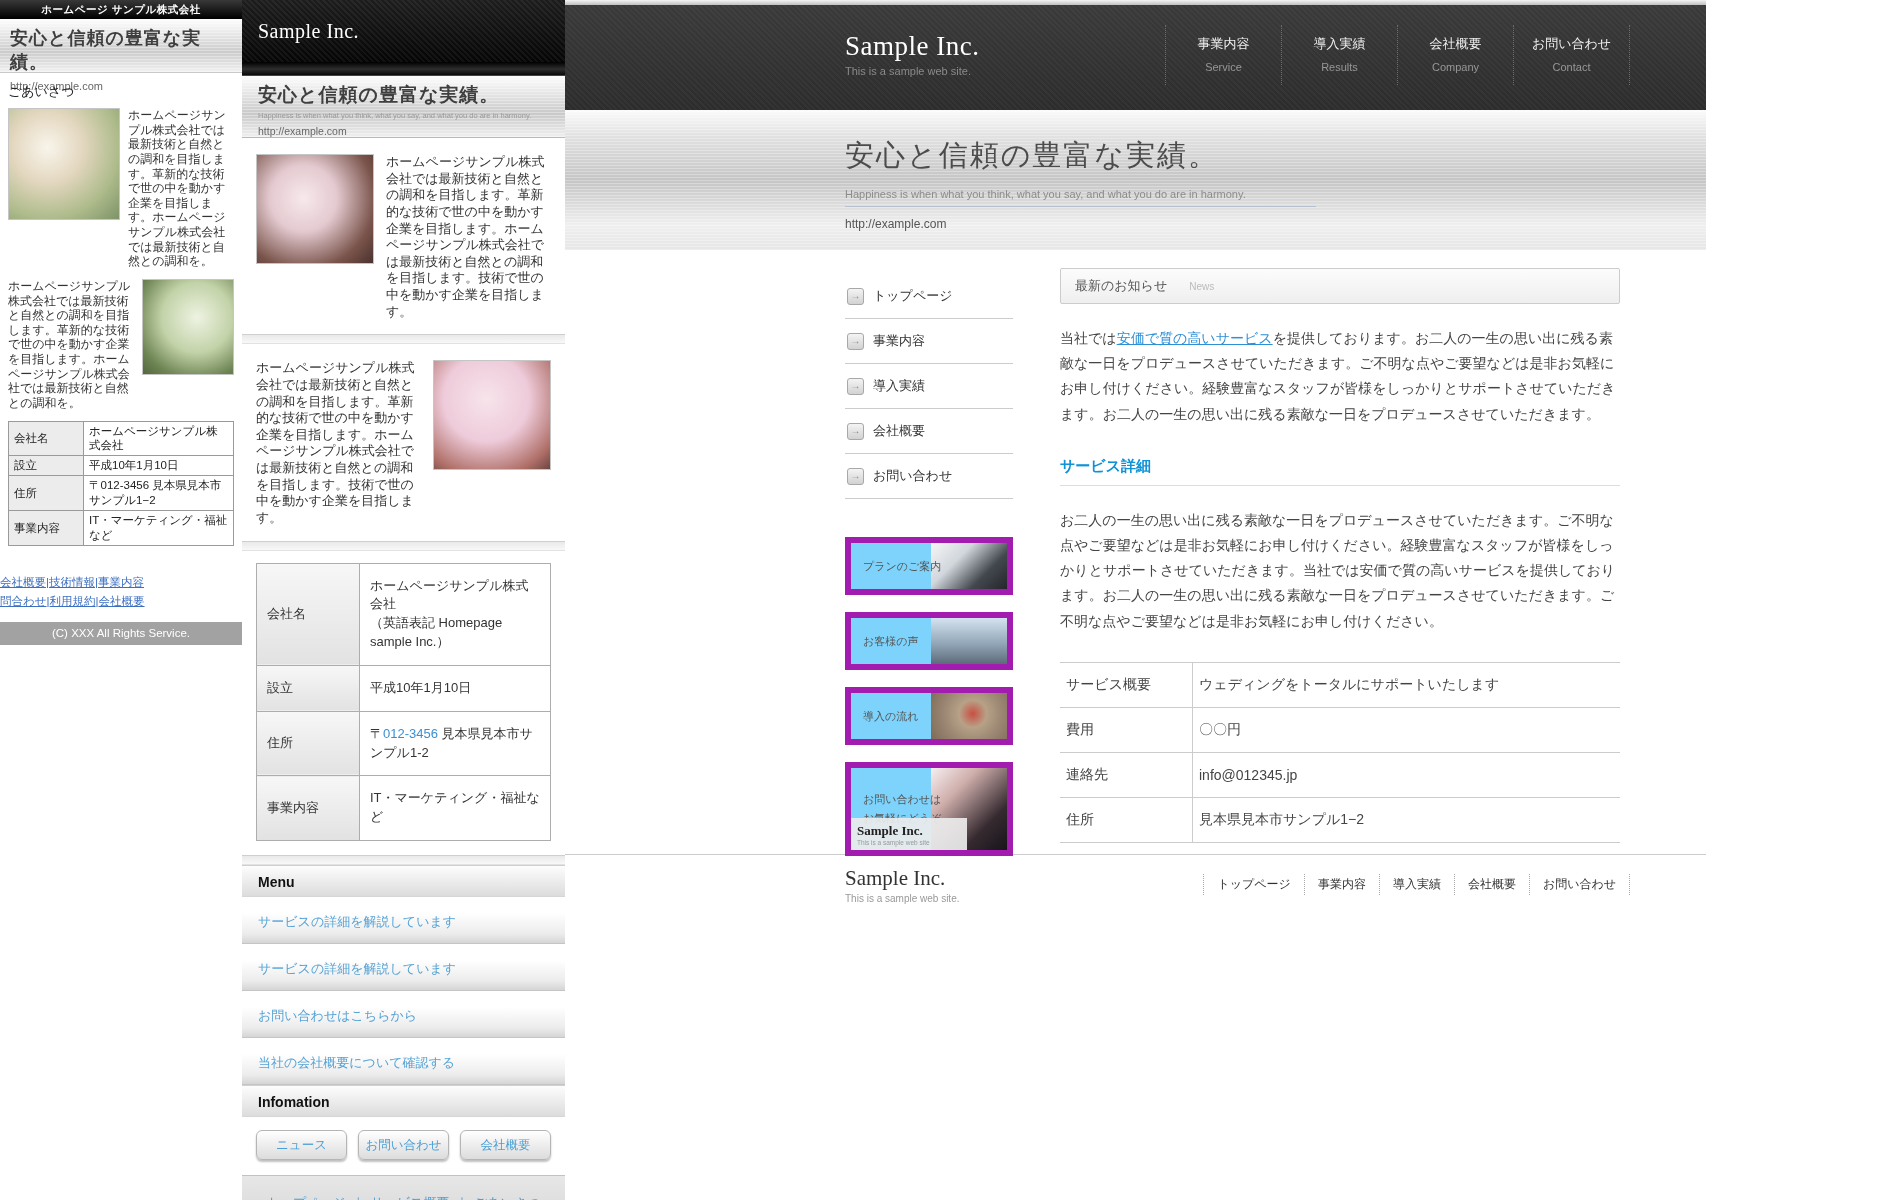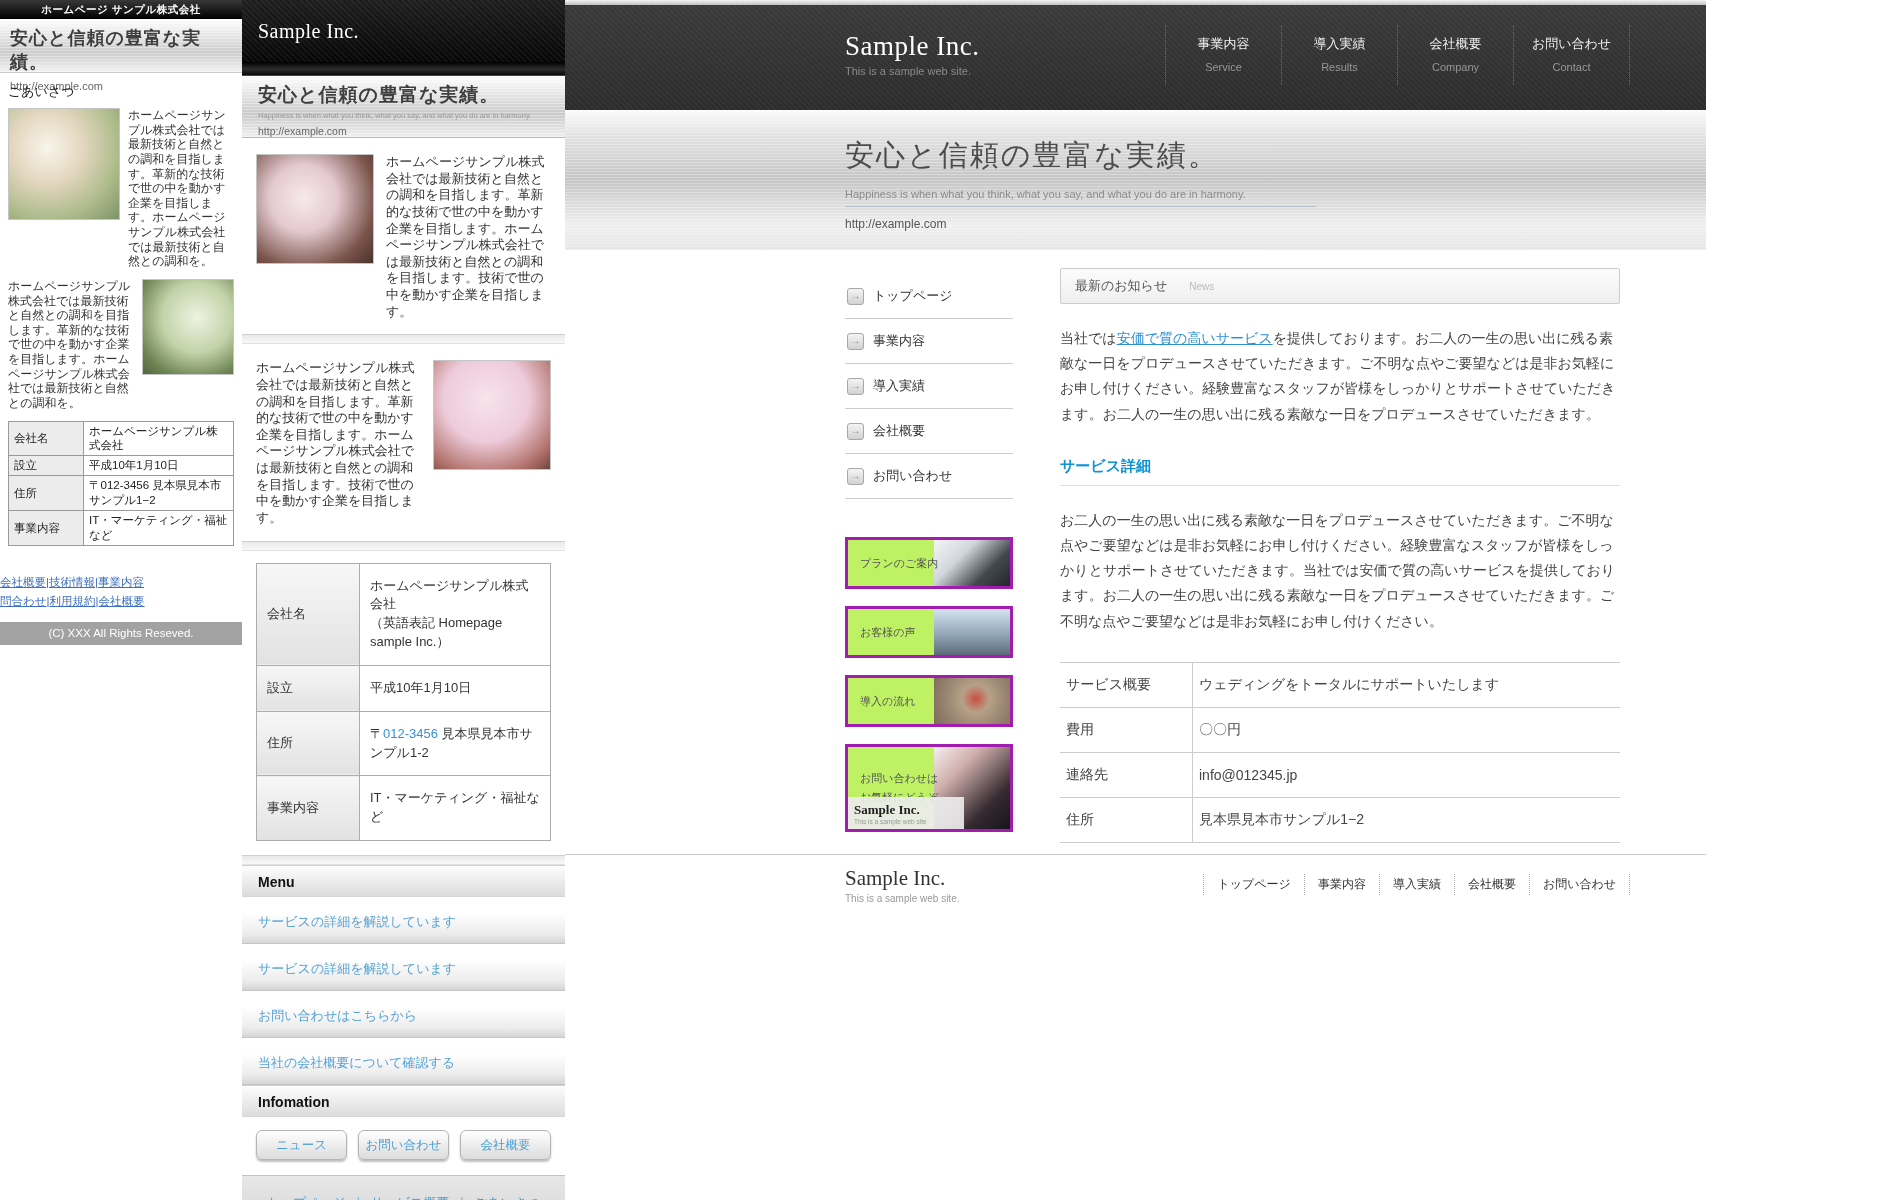--- a/index.html
+++ b/index.html
@@ -92,21 +92,21 @@
               border-bottom:1px solid #b7c2d0;}
   .d-hero-url{font-size:12px;color:#555;margin-top:10px;}
   .d-main{height:604px;box-sizing:border-box;background:#fff;}
   .d-main-in{display:flex;}
   .d-sidebar{width:168px;margin-top:24px;}
   .d-menu-item{display:flex;align-items:center;gap:9px;padding:13px 2px;border-bottom:1px solid #ccc;
                font-size:13px;color:#333;cursor:pointer;}
   .d-arrow{width:15px;height:15px;flex:none;border:1px solid #a8a8a8;border-radius:3px;
            background:linear-gradient(#f4f4f4,#d2d2d2);color:#8a8a8a;font-size:10px;line-height:14px;text-align:center;}
   .d-banners{margin-top:38px;}
-  .d-banner{position:relative;height:46px;border:3px solid #a21caf;margin-bottom:17px;background:#bef264;
+  .d-banner{position:relative;height:46px;border:6px solid #a21caf;margin-bottom:17px;background:#7dd3fc;
             display:flex;align-items:center;overflow:hidden;cursor:pointer;}
   .d-banner.tall{height:82px;}
   .d-banner-label{font-size:11px;color:#555;padding-left:12px;position:relative;z-index:2;line-height:1.7;}
   .d-banner-photo{position:absolute;right:0;top:0;bottom:0;width:76px;z-index:1;}
   .ph-men{background:linear-gradient(135deg,#f5f5f5 0%,#d2d7dd 35%,#43484f 70%,#23262b 100%);}
   .ph-bldg{background:linear-gradient(180deg,#d4e3f0 0%,#93a7b8 55%,#5d6b79 100%);}
   .ph-house{background:radial-gradient(circle at 55% 45%,#c94f43 0%,#b7a187 28%,#9a8672 60%,#7d6a58 100%);}
   .ph-women{background:linear-gradient(135deg,#f6eff1 0%,#cfafab 30%,#352a30 72%,#17141a 100%);}
   .d-banner-logo{position:absolute;left:0;bottom:0;width:104px;background:rgba(236,236,236,.92);
                  padding:3px 6px 4px;z-index:3;}
@@ -176,21 +176,21 @@
     </tbody>
       </table>
     <div class="m-links">
       <div>
         <span class="lnk">会社概要</span><span class="sep">|</span><span class="lnk">技術情報</span><span class="sep">|</span><span class="lnk">事業内容</span>
       </div>
       <div>
         <span class="lnk">問合わせ</span><span class="sep">|</span><span class="lnk">利用規約</span><span class="sep">|</span><span class="lnk">会社概要</span>
       </div>
     </div>
-    <div class="m-copy">(C) XXX All Rights Reseved.</div>
+    <div class="m-copy">(C) XXX All Rights Service.</div>
   </div>
 
   <div class="t-col">
     <div class="t-header">
       <span class="t-logo serif">Sample Inc.</span>
     </div>
     <div class="t-band"></div>
     <div class="t-hero">
       <div class="t-hero-title serif">安心と信頼の豊富な実績。</div>
       <div class="t-hero-sub">Happiness is when what you think, what you say, and what you do are in harmony.</div>

